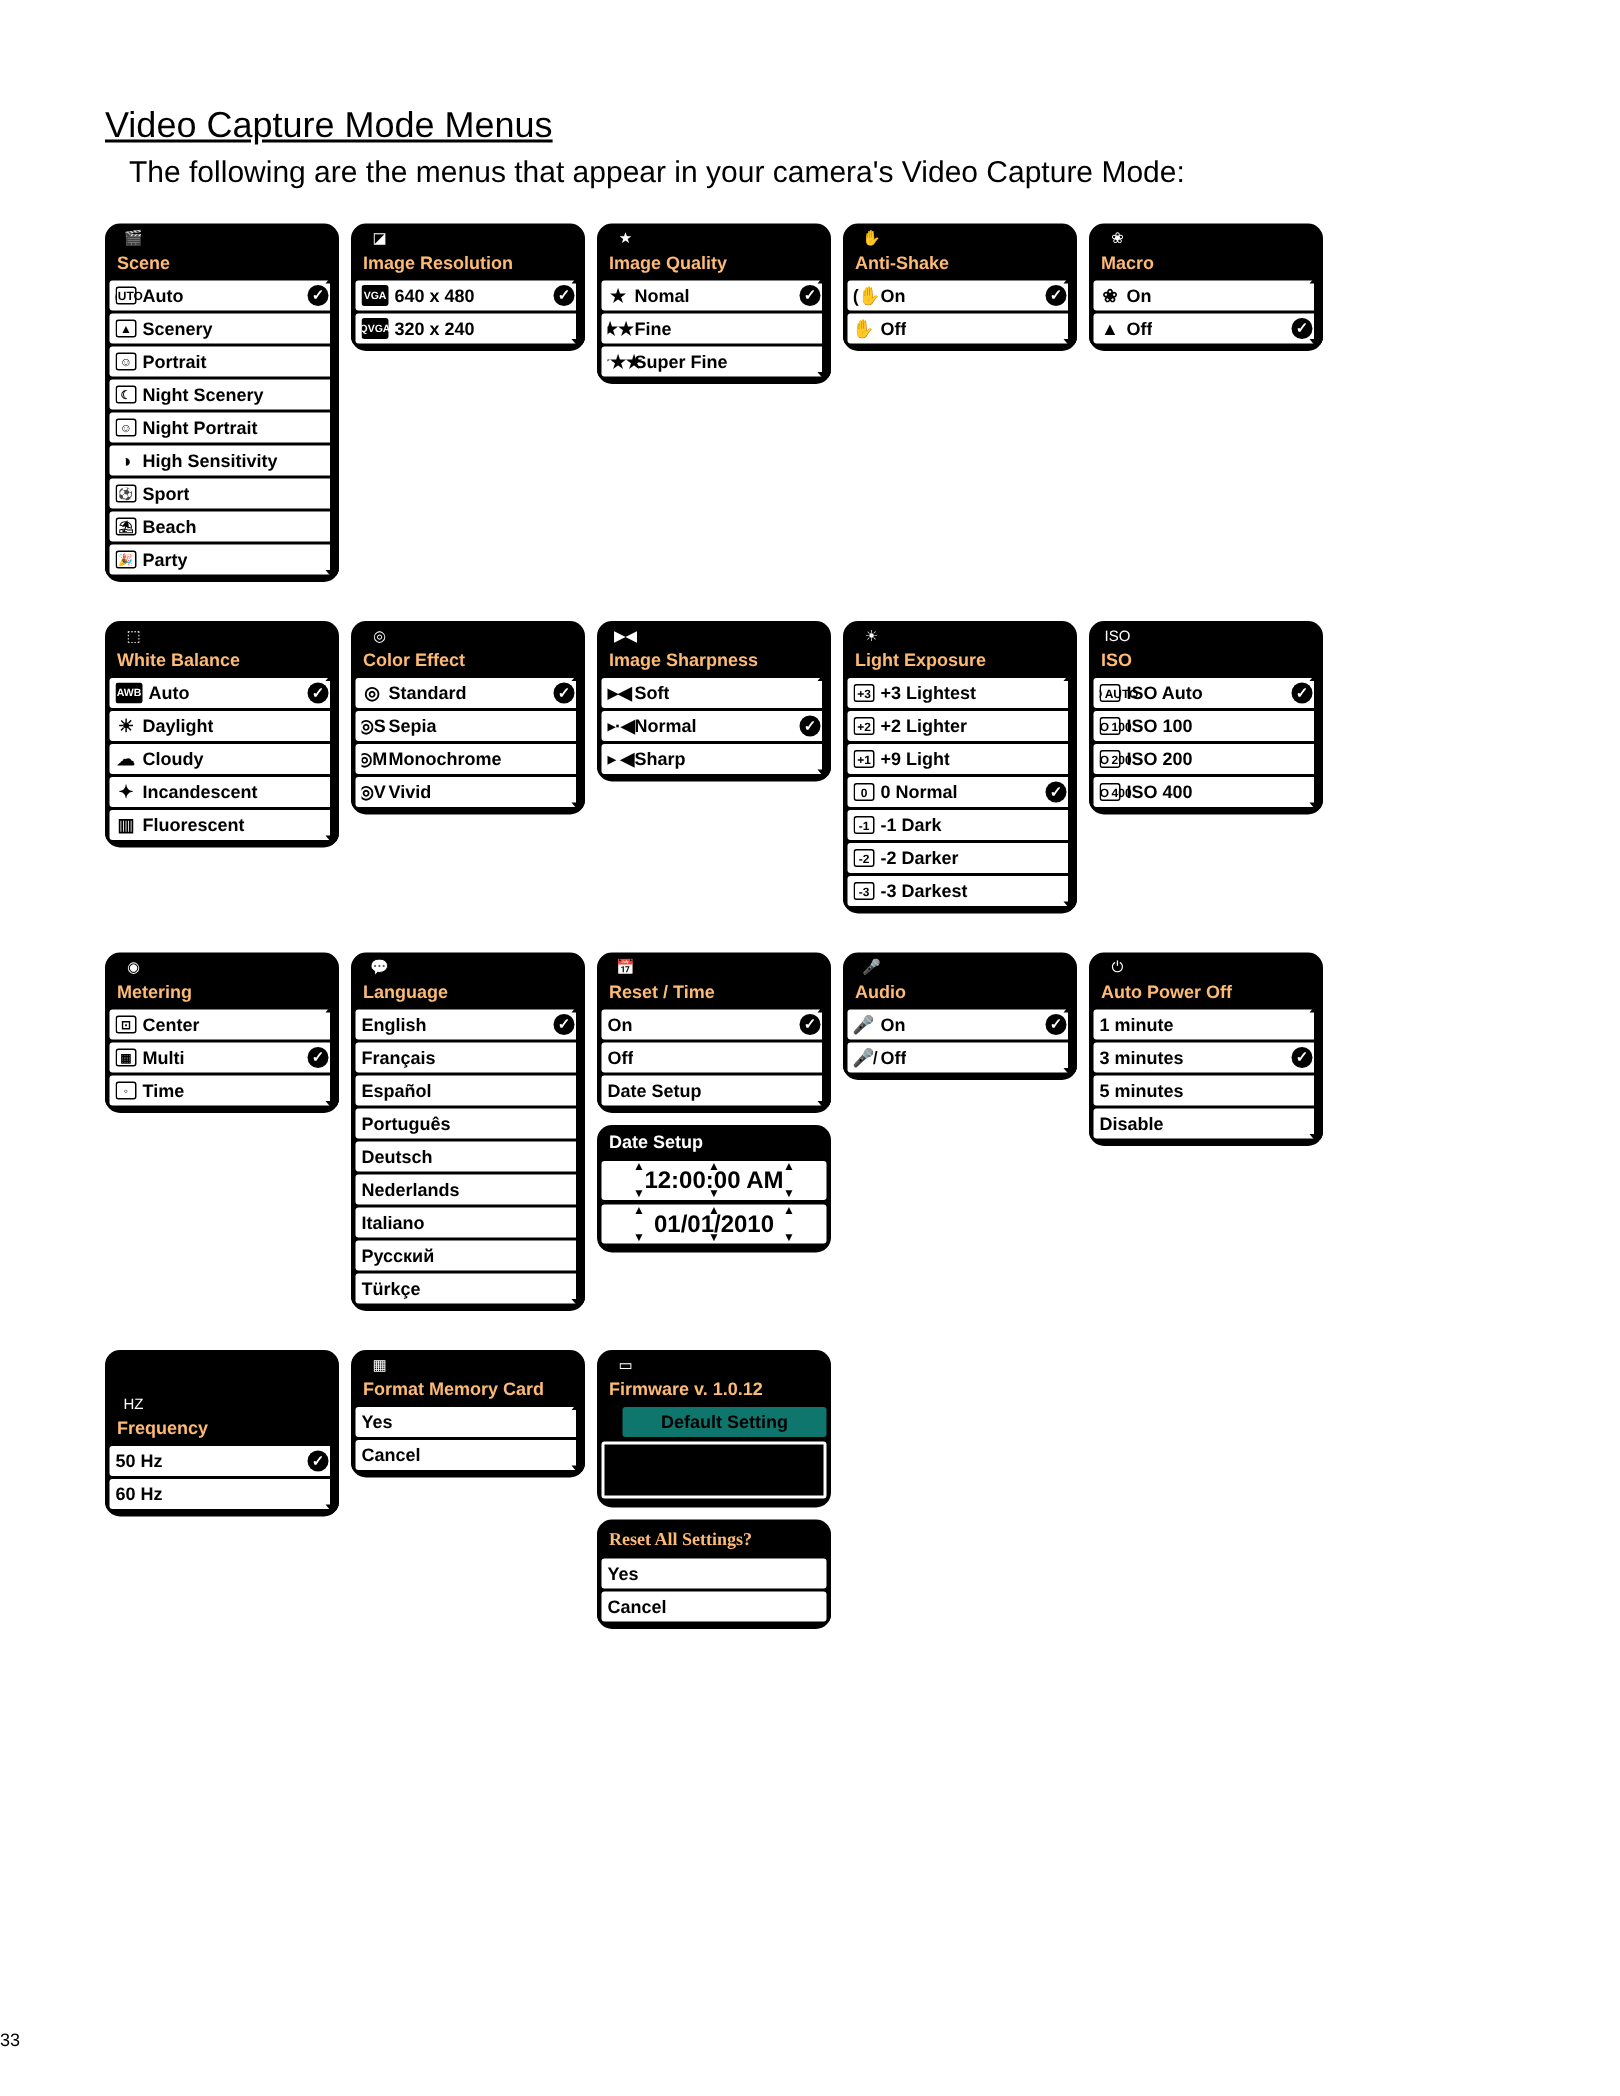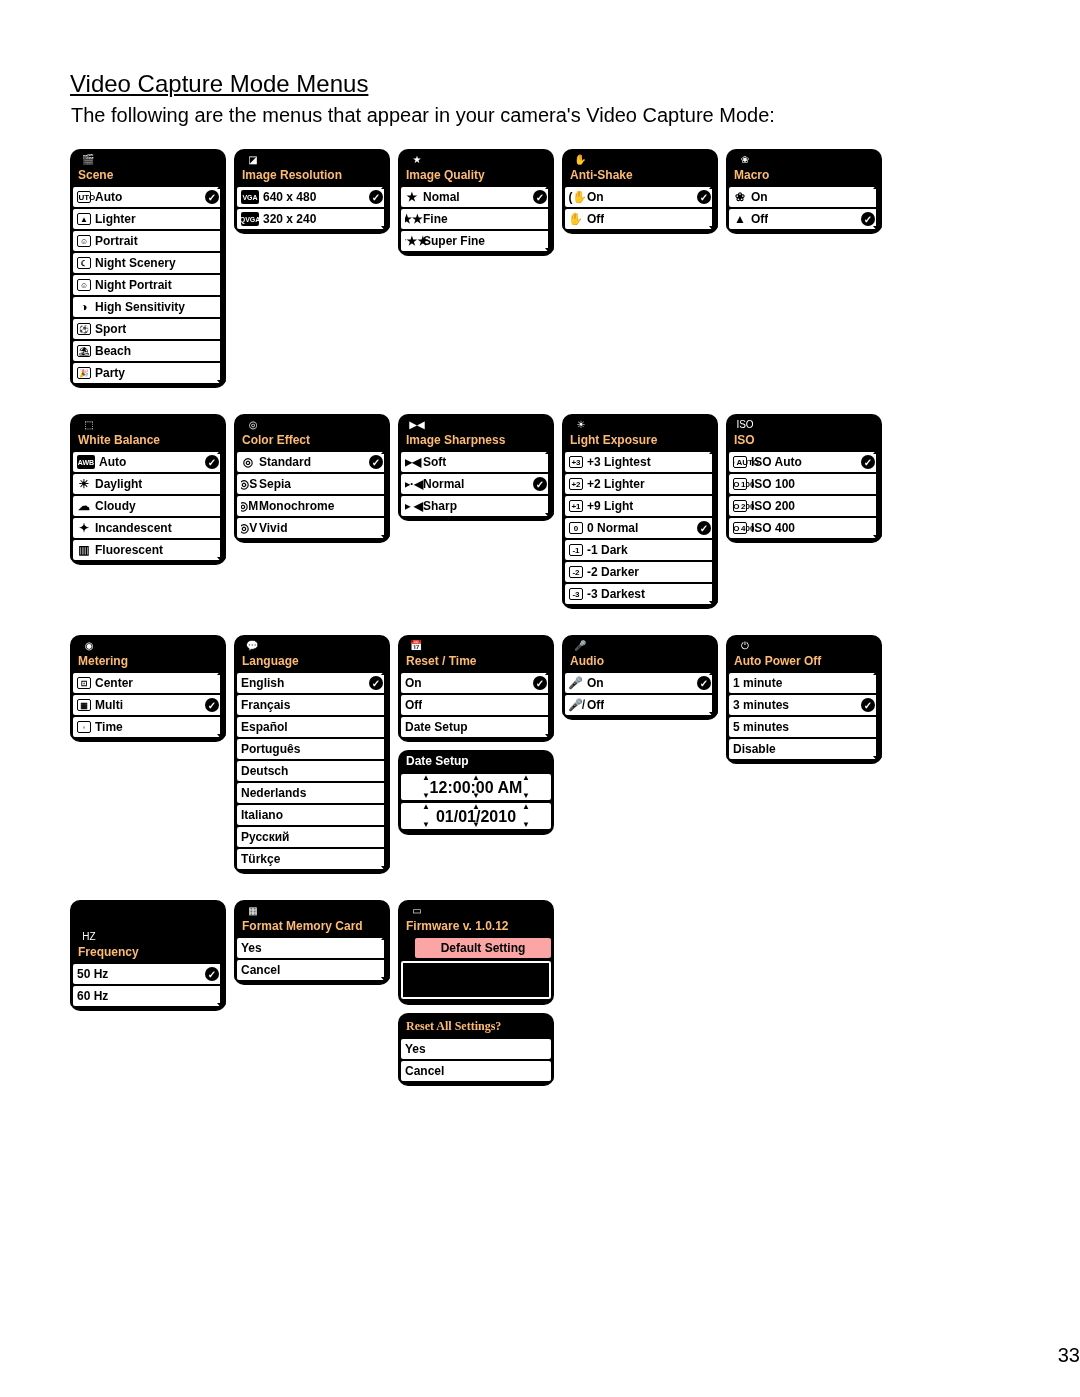--- a/index.html
+++ b/index.html
@@ -18,21 +18,21 @@
     padding: 70px 70px 40px 70px;
   }
   h1.title {
     font-size: 24px;
     font-weight: normal;
     margin: 0 0 6px 0;
     text-decoration: underline;
   }
   p.intro {
     font-size: 20px;
-    margin: 0 0 22px 1px;
+    margin: 0 0 22px 16px;
   }
   .grid {
     display: grid;
     grid-template-columns: repeat(5, 160px);
     grid-auto-rows: min-content;
     gap: 18px 4px;
     justify-content: start;
   }
   .cell { width: 160px; }
   .card {
@@ -166,42 +166,42 @@
     left: 0; right: 0;
     display: flex;
     justify-content: space-around;
     font-size: 8px;
     line-height: 6px;
   }
   .dsetup .big .arrows.top { top: 1px; }
   .dsetup .big .arrows.bot { bottom: 1px; }
   
   .fwpanel .btn {
-    background: #fca5a5;
+    background: #0f766e;
     color: #000;
     font-size: 12px;
     font-weight: bold;
     text-align: center;
     margin: 0 3px 3px 17px;
     padding: 3px 0;
     border-radius: 2px;
   }
   .fwpanel .dark {
     background: #000;
     height: 34px;
     margin: 0 3px 3px 3px;
     border: 2px solid #fff;
     border-radius: 2px;
   }
   .page-num {
     position: absolute;
     bottom: 30px;
     left: 0; right: 0;
-    text-align: right;
-    font-size: 20px;
+    text-align: left;
+    font-size: 12px;
   }
 </style>
 </head>
 <body>
 
 <div class="page">
   <h1 class="title">Video Capture Mode Menus</h1>
   <p class="intro">The following are the menus that appear in your camera's Video Capture Mode:</p>
 
   <div class="grid" id="grid">
@@ -215,21 +215,21 @@
                 <span class="ico box">AUTO</span>
                 <span>Auto</span>
               </span>
               <span class="rhs">
                 <span class="check">✓</span>
               </span>
             </div>
             <div class="row">
               <span class="lhs">
                 <span class="ico box">▲</span>
-                <span>Lighter</span>
+                <span>Scenery</span>
               </span>
               <span class="rhs"></span>
             </div>
             <div class="row">
               <span class="lhs">
                 <span class="ico box">☺</span>
                 <span>Portrait</span>
               </span>
               <span class="rhs"></span>
             </div>

